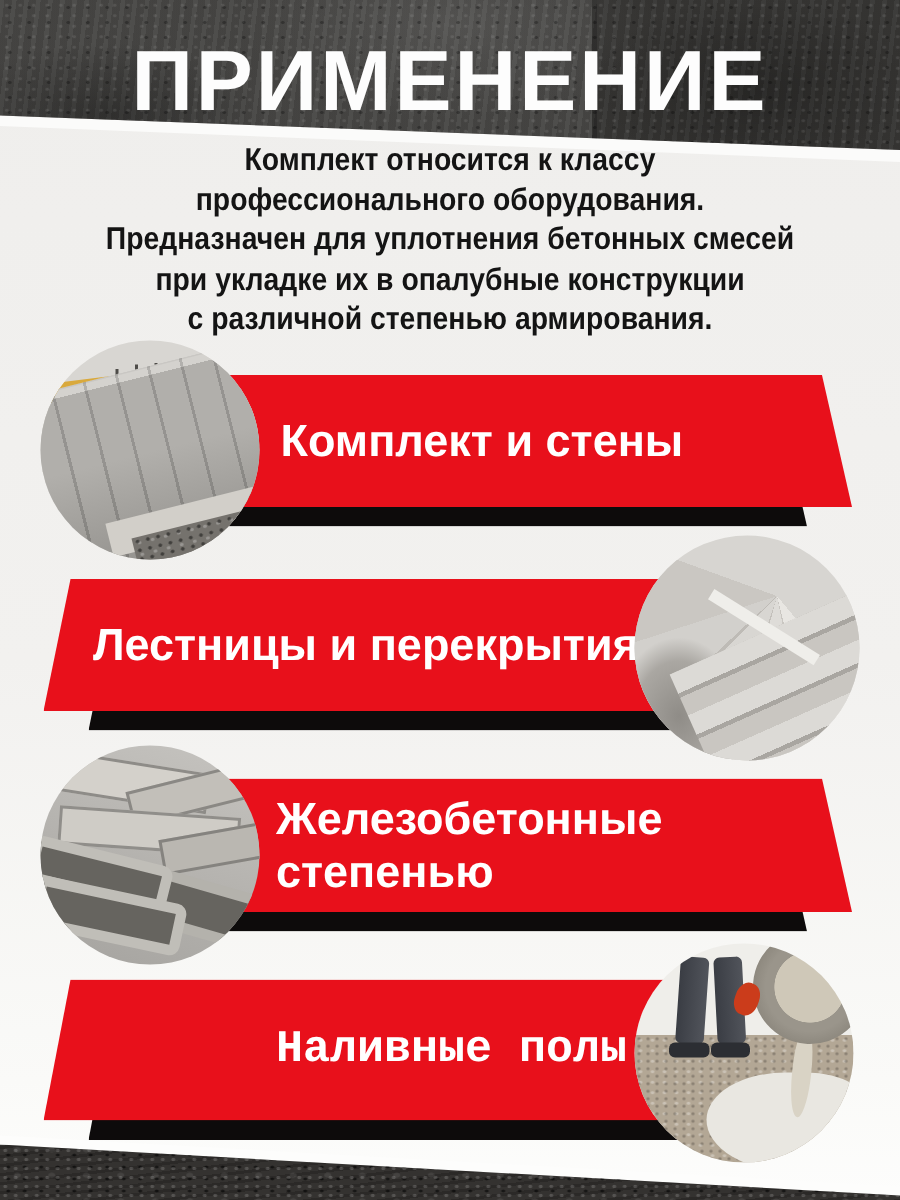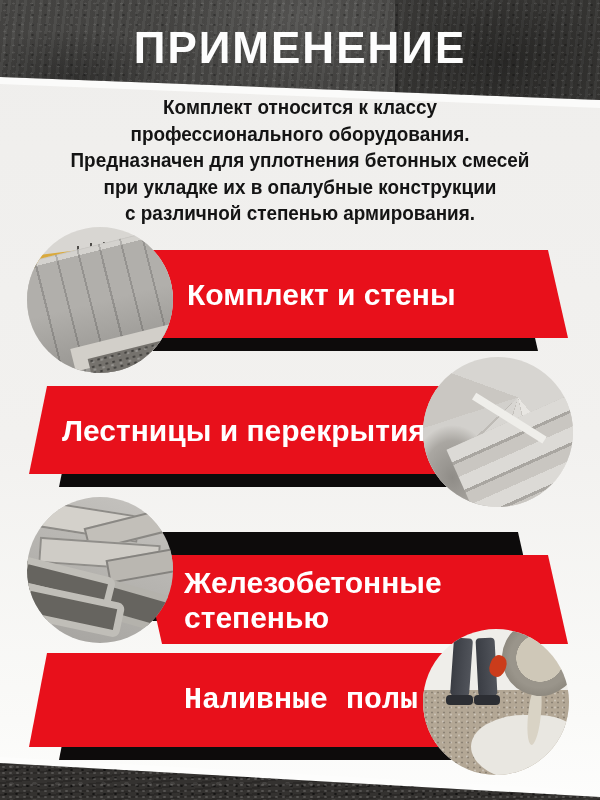--- a/index.html
+++ b/index.html
@@ -40,21 +40,21 @@
     background-size:7px 6px,11px 8px,23px 17px,auto;
   }
   .paper-edge-bottom{
     position:absolute;left:0;bottom:0;width:600px;height:46px;z-index:5;
     clip-path:polygon(0 3px,600px 37px,600px 43px,0 9px);
     background:#fdfdfc;
   }
   
   .title{
     position:absolute;left:0;top:26px;width:600px;z-index:7;
-    text-align:center;color:#fdfdfd;font-size:44px;font-weight:700;
+    text-align:center;color:#fdfdfd;font-size:57px;font-weight:700;
     letter-spacing:2px;line-height:1;
   }
   
   .intro{
     position:absolute;left:0;top:94px;width:600px;z-index:2;
     text-align:center;color:#141414;font-size:21px;font-weight:700;
     line-height:26.5px;transform:scaleX(.9);transform-origin:50% 0;
   }
   
   .shadow,.banner{position:absolute;}
@@ -63,21 +63,21 @@
     background:#e8101b;z-index:2;display:flex;align-items:center;
     color:#ffffff;font-weight:700;font-size:30px;line-height:35px;
     box-sizing:border-box;
   }
   .shape-right{width:426px;clip-path:polygon(0 0,95.3% 0,100% 100%,4.7% 100%);}
   .shape-left {width:429px;clip-path:polygon(4.2% 0,100% 0,95.35% 100%,0 100%);}
   .b1{left:142px;top:250px;height:88px;padding-left:45px;}
   .s1{left:112px;top:263px;height:88px;}
   .b2{left:29px;top:386px;height:88px;padding-left:33px;}
   .s2{left:59px;top:399px;height:88px;}
-  .b3{left:142px;top:519px;height:89px;padding-left:42px;margin-top:36px;}
+  .b3{left:142px;top:519px;height:89px;padding-left:42px;}
   .s3{left:112px;top:532px;height:89px;}
   .b4{left:29px;top:653px;height:94px;padding-left:155px;font-family:Liberation Mono, monospace;}
   .s4{left:59px;top:666px;height:94px;}
   
   .photo{position:absolute;border-radius:50%;overflow:hidden;z-index:3;}
   .photo *{position:absolute;}
   .c1{left:27px;top:227px;width:146px;height:146px;background:#d8d6d2;}
   .c2{left:423px;top:357px;width:150px;height:150px;background:#d7d5d1;}
   .c3{left:27px;top:497px;width:146px;height:146px;}
   .c4{left:423px;top:629px;width:146px;height:146px;background:#efeeea;}

